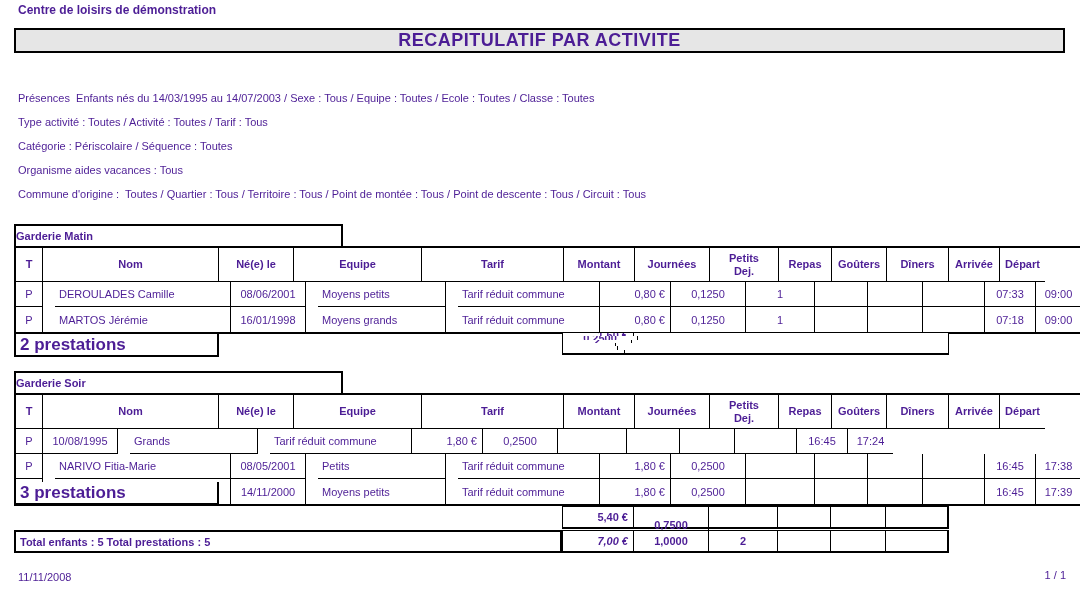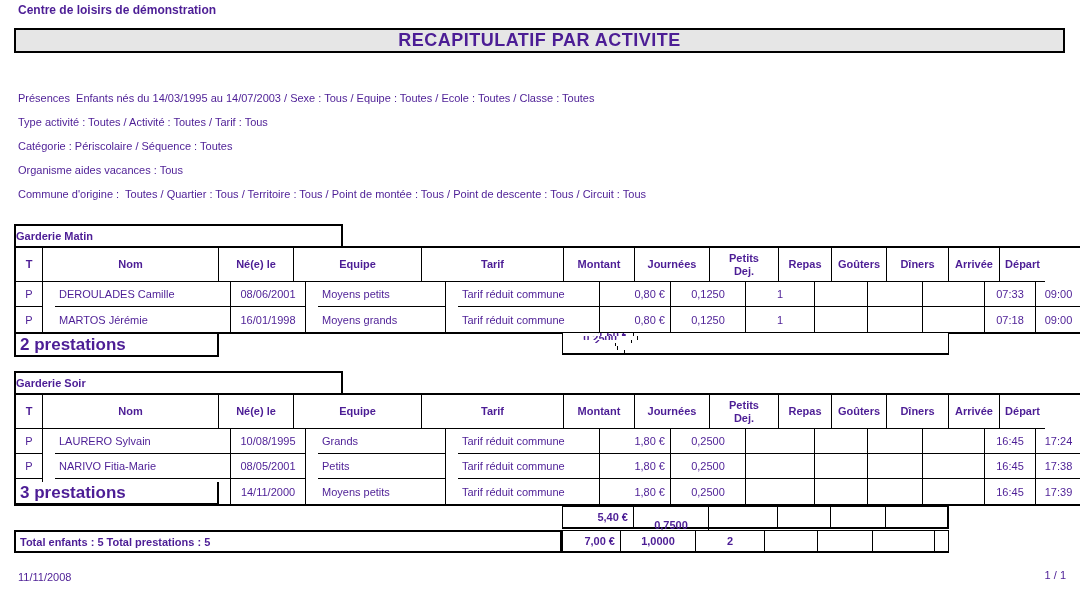--- a/index.html
+++ b/index.html
@@ -125,21 +125,20 @@
           <div class="cell hcell" style="width: 69px; height: 34px;">Petits
 Dej.</div>
           <div class="cell hcell" style="width: 53px; height: 34px;">Repas</div>
           <div class="cell hcell" style="width: 55px; height: 34px;">Goûters</div>
           <div class="cell hcell" style="width: 62px; height: 34px;">Dîners</div>
           <div class="cell hcell" style="width: 51px; height: 34px;">Arrivée</div>
           <div class="cell hcell lastcol" style="width: 45px; height: 34px;">Départ</div>
         </div>
         <div class="trow">
           <div class="cell ac" style="width: 27px; height: 25px;">P</div>
-          <div class="cell al" style="width: 176px; height: 25px;">LAURERO Sylvain</div>
           <div class="cell ac" style="width: 75px; height: 25px;">10/08/1995</div>
           <div class="cell al" style="width: 128px; height: 25px;">Grands</div>
           <div class="cell al" style="width: 142px; height: 25px;">Tarif réduit commune</div>
           <div class="cell ar" style="width: 71px; height: 25px;">1,80 €</div>
           <div class="cell ac" style="width: 75px; height: 25px;">0,2500</div>
           <div class="cell ac" style="width: 69px; height: 25px;"></div>
           <div class="cell ac" style="width: 53px; height: 25px;"></div>
           <div class="cell ac" style="width: 55px; height: 25px;"></div>
           <div class="cell ac" style="width: 62px; height: 25px;"></div>
           <div class="cell ac" style="width: 51px; height: 25px;">16:45</div>
@@ -180,21 +179,21 @@
       <div class="totbox" style="top: 506px;">
         <div class="cell ar" style="width: 71px; height: 20px;">5,40 €</div>
         <div class="cell ac" style="width: 75px; height: 36px;">0,7500</div>
         <div class="cell ac" style="width: 69px; height: 20px;"></div>
         <div class="cell ac" style="width: 53px; height: 20px;"></div>
         <div class="cell ac" style="width: 55px; height: 20px;"></div>
         <div class="cell ac lastcol" style="width: 62px; height: 20px;"></div>
       </div>
       <div class="gtlabel" style="top: 530px;">Total enfants : 5 Total prestations : 5</div>
       <div class="totbox" style="top: 530px;">
-        <div class="cell ar" style="width: 58px; height: 20px;">7,00 €</div>
+        <div class="cell ar" style="width: 71px; height: 20px; font-style: italic;">7,00 €</div>
         <div class="cell ac" style="width: 75px; height: 20px;">1,0000</div>
         <div class="cell ac" style="width: 69px; height: 20px;">2</div>
         <div class="cell ac" style="width: 53px; height: 20px;"></div>
         <div class="cell ac" style="width: 55px; height: 20px;"></div>
         <div class="cell ac lastcol" style="width: 62px; height: 20px;"></div>
       </div>
     </div>
   <div class="foot-date">11/11/2008</div>
   <div class="foot-page">1 / 1</div>
 </div>

